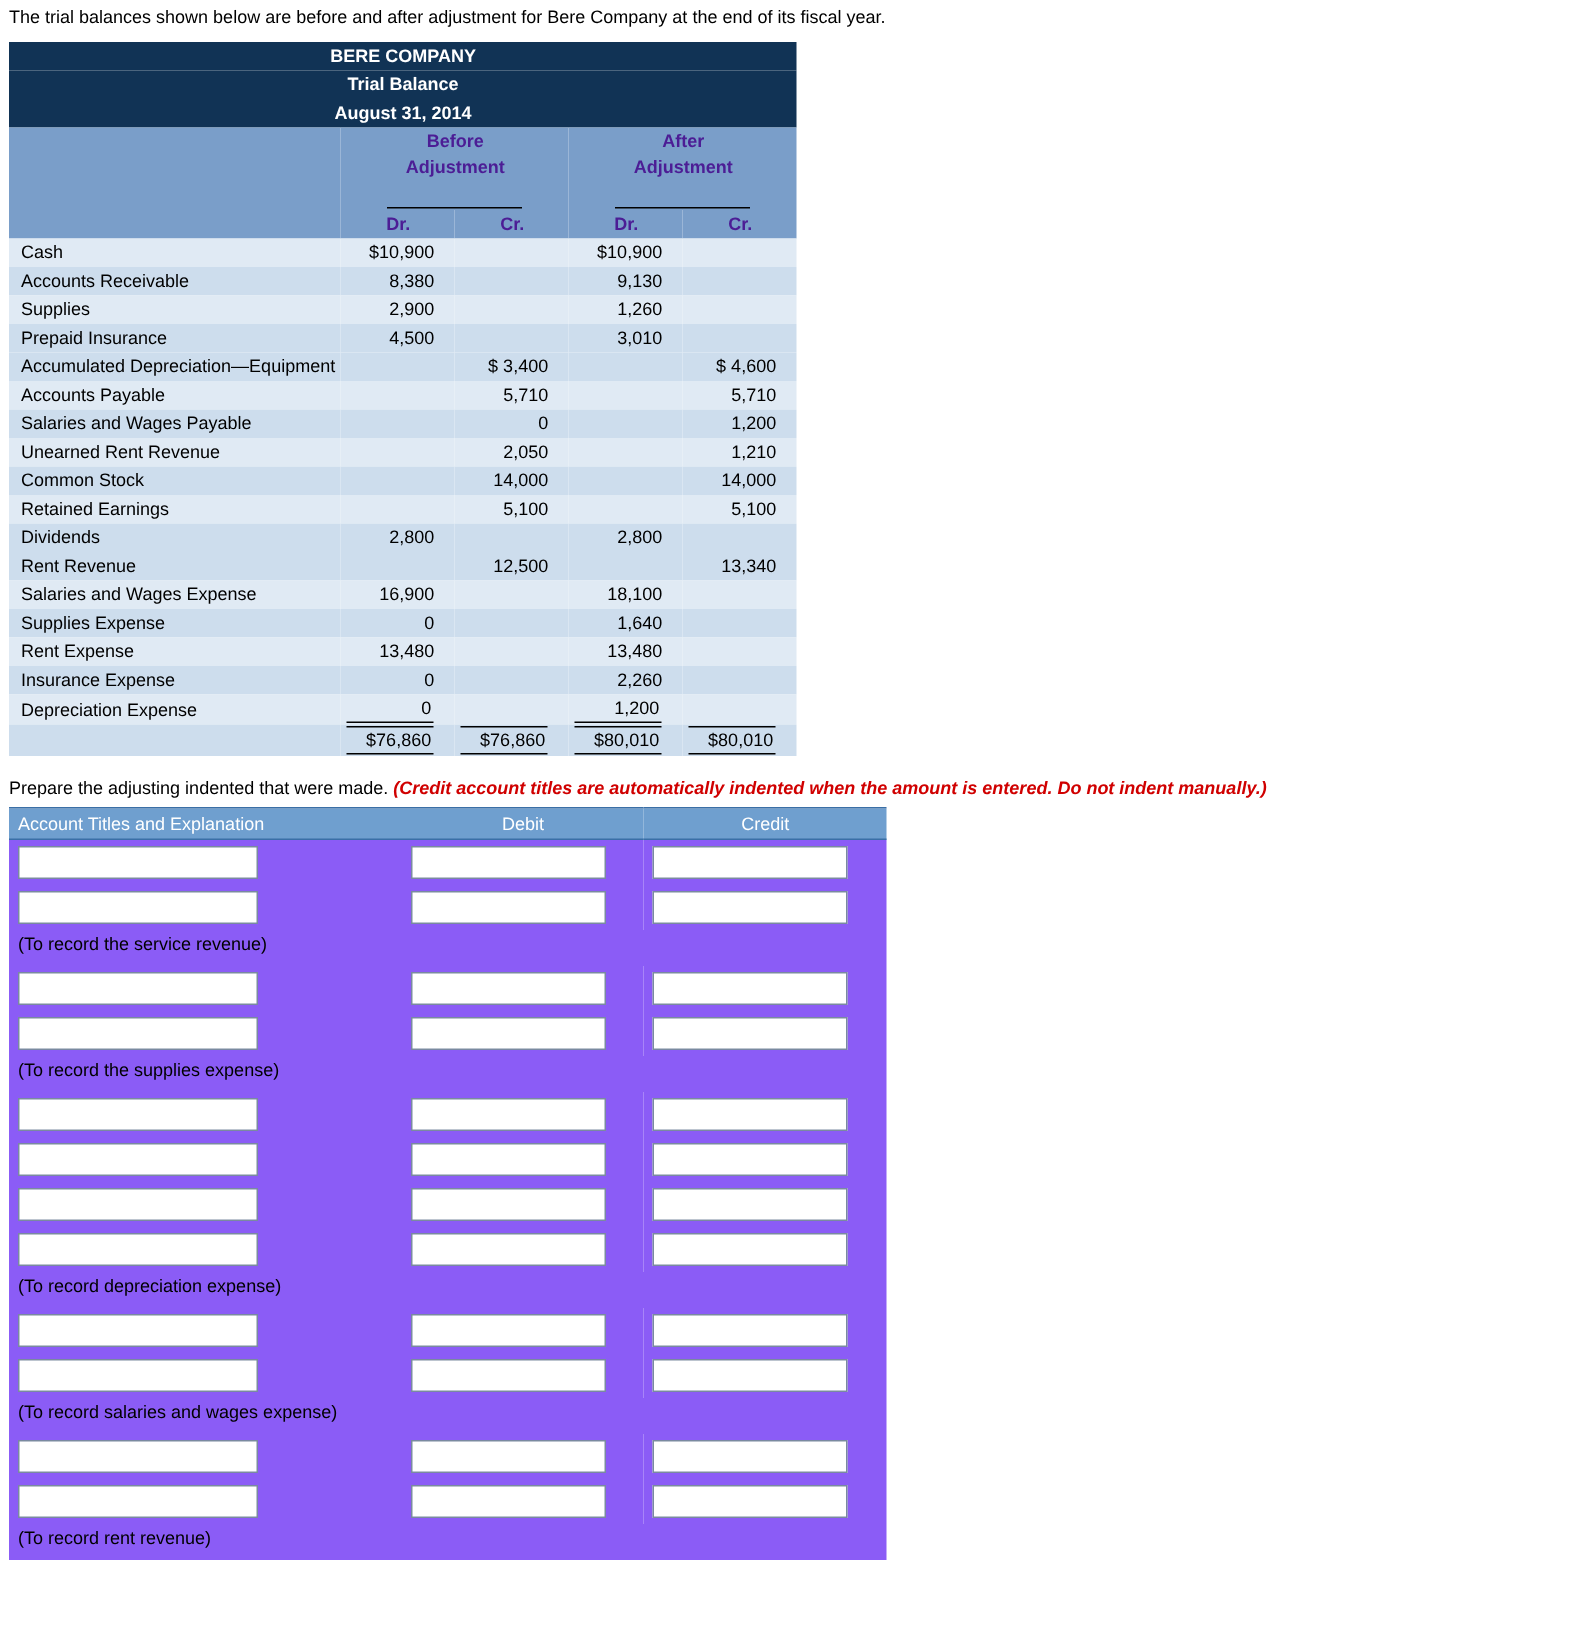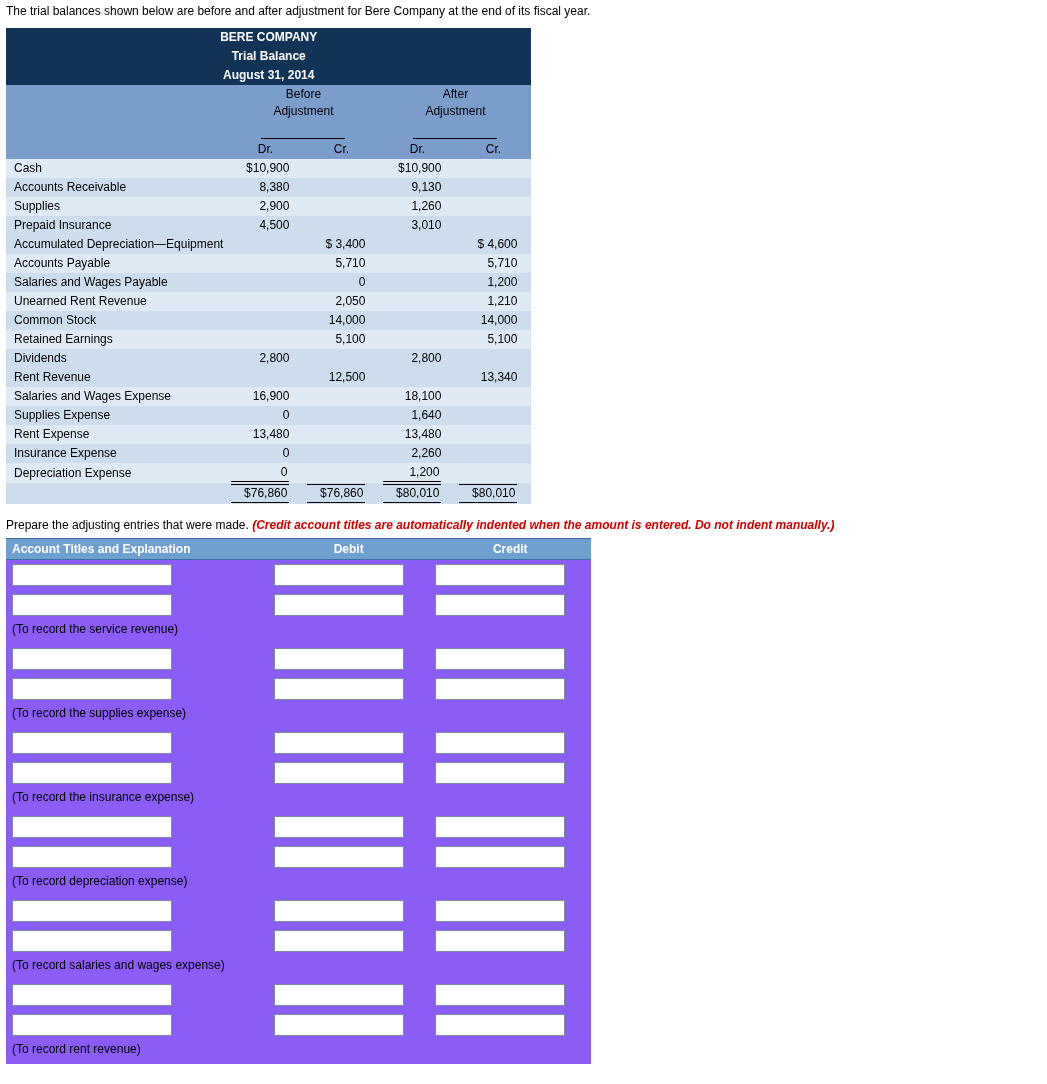--- a/index.html
+++ b/index.html
@@ -26,22 +26,22 @@
     white-space: nowrap;
   }
   .hdr-dark td {
     background: #113355;
     color: #fff;
     font-weight: bold;
     text-align: center;
   }
   .hdr-blue td, .hdr-blue th {
     background: #7a9ec9;
-    color: #000000;
-    font-weight: normal;
+    color: #4c1d95;
+    font-weight: bold;
     text-align: center;
   }
   .group-label {
     display: inline-block;
     border-bottom: 1px solid #000;
     padding: 0 12px 18px;
   }
   .drcr { width: 78px; text-align: right; }
   .acct { width: 230px; text-align: left; padding-left: 8px !important; }
   .num { text-align: right; padding-right: 14px !important; }
@@ -61,21 +61,21 @@
   .instruct { margin: 14px 0 6px; }
   .instruct .red { color: #d00000; font-weight: bold; font-style: italic; }
 
   .entries {
     border-collapse: collapse;
     width: 585px;
   }
   .entries thead th {
     background: #6f9fcf;
     color: #fff;
-    font-weight: bold;
+    font-weight: normal;
     font-size: 12px;
     padding: 3px 6px;
     border-top: 1px solid #3a6fa6;
     border-bottom: 1px solid #3a6fa6;
   }
   .entries thead th:first-child { text-align: left; width: 275px; }
   .entries thead th:nth-child(2),
   .entries thead th:nth-child(3) { text-align: center; width: 155px; }
   .entries td {
     background: #8b5cf6;
@@ -254,21 +254,21 @@
     <td class="acct"></td>
     <td class="num"><span class="underline-cell">$76,860</span></td>
     <td class="num"><span class="underline-cell">$76,860</span></td>
     <td class="num"><span class="underline-cell">$80,010</span></td>
     <td class="num"><span class="underline-cell">$80,010</span></td>
   </tr>
 </tbody>
   </table>
 
 <p class="instruct">
-  <span>Prepare the adjusting entries that were made. </span><span class="red">(Credit account titles are automatically indented when the amount is entered. Do not indent manually.)</span>
+  <span>Prepare the adjusting indented that were made. </span><span class="red">(Credit account titles are automatically indented when the amount is entered. Do not indent manually.)</span>
 </p>
 
 <table class="entries">
   <thead>
     <tr>
       <th>Account Titles and Explanation</th>
       <th>Debit</th>
       <th>Credit</th>
     </tr>
   </thead>
@@ -302,23 +302,20 @@
       <tr>
         <td><input type="text" class="acct-input" style=""></td>
         <td><input type="text" class="amt-input" style=""></td>
         <td><input type="text" class="amt-input" style=""></td>
       </tr>
       <tr>
         <td><input type="text" class="acct-input" style=""></td>
         <td><input type="text" class="amt-input" style=""></td>
         <td><input type="text" class="amt-input" style=""></td>
       </tr>
-      <tr class="note-row">
-        <td colspan="3">(To record the insurance expense)</td>
-      </tr>
       <tr>
         <td><input type="text" class="acct-input" style=""></td>
         <td><input type="text" class="amt-input" style=""></td>
         <td><input type="text" class="amt-input" style=""></td>
       </tr>
       <tr>
         <td><input type="text" class="acct-input" style=""></td>
         <td><input type="text" class="amt-input" style=""></td>
         <td><input type="text" class="amt-input" style=""></td>
       </tr>

